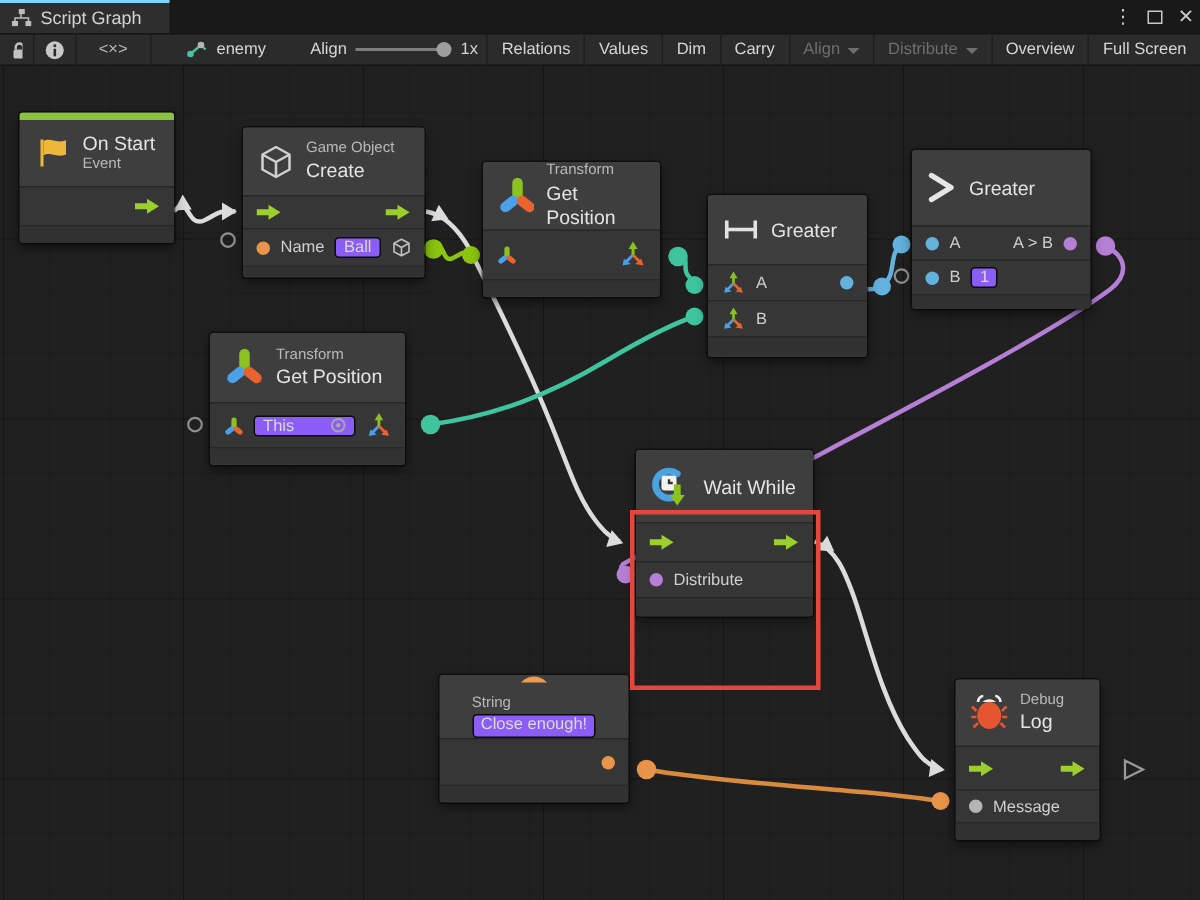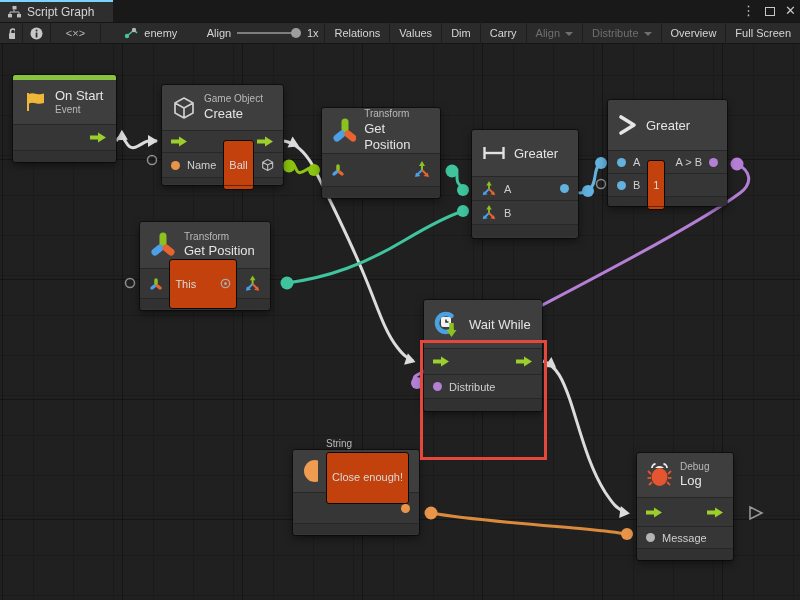--- a/index.html
+++ b/index.html
@@ -41,22 +41,22 @@
   .node { position:absolute; z-index:5; background:#363636; border-radius:2px;
     box-shadow:0 3px 8px rgba(0,0,0,0.5); outline:1px solid rgba(0,0,0,0.45); }
   .hdr { background:#3e3e3e; display:flex; align-items:center; gap:8px; padding:0 10px; border-radius:2px 2px 0 0; }
   .hdr .titles { display:flex; flex-direction:column; justify-content:center; line-height:1.25; }
   .cat { color:#b9b9b9; font-size:10px; }
   .title { color:#e4e4e4; font-size:13px; }
   .row { display:flex; align-items:center; gap:7px; padding:0 9px; border-top:1px solid #272727; color:#cfcfcf; font-size:11px;text-align:center; }
   .ftr { border-top:1px solid #272727; background:#313131; border-radius:0 0 2px 2px; }
   .dot { width:9px; height:9px; border-radius:50%; flex:0 0 9px; }
   .flowR { margin-left:auto; }
-  .field { background:#c2410c; border:1px solid #0a0a0a; border-radius:3px; color:#dadada;
-    font-size:11px; padding:18px 5px; display:flex; align-items:center; gap:4px; white-space:nowrap; }
+  .field { background:#8b5cf6; border:1px solid #0a0a0a; border-radius:3px; color:#dadada;
+    font-size:11px; padding:0 5px; display:flex; align-items:center; gap:4px; white-space:nowrap; }
   .accent { height:5px; background:#8ac33e; border-radius:2px 2px 0 0; }
 
   #hl { position:absolute; left:420px; top:296px; width:127px; height:120px;
     border:3px solid #e5473c; z-index:8; pointer-events:none; }
   svg { display:block; }
 </style>
 </head>
 <body>
 
 <div id="graph">
@@ -317,21 +317,21 @@
         </svg>
     </div>
     <div class="row" style="height:24px;">
       <span class="dot" style="background:#b57fd6;"></span>
       <span>Distribute</span>
     </div>
     <div class="ftr" style="height:13px;"></div>
   </div>
 
   <div class="node" style="left:293px;top:406px;width:126px;height:85px;">
-    <div class="hdr" style="height:42px;">
+    <div class="hdr" style="height:42px;flex-direction:column;">
       <svg width="24" height="24">
           <circle cx="12" cy="12" r="11" fill="#f09b52"></circle>
         </svg>
       <div class="titles">
         <span class="cat">String</span>
         <span class="field" style="margin-top:1px;">
             <span>Close enough!</span>
           </span>
       </div>
     </div>

